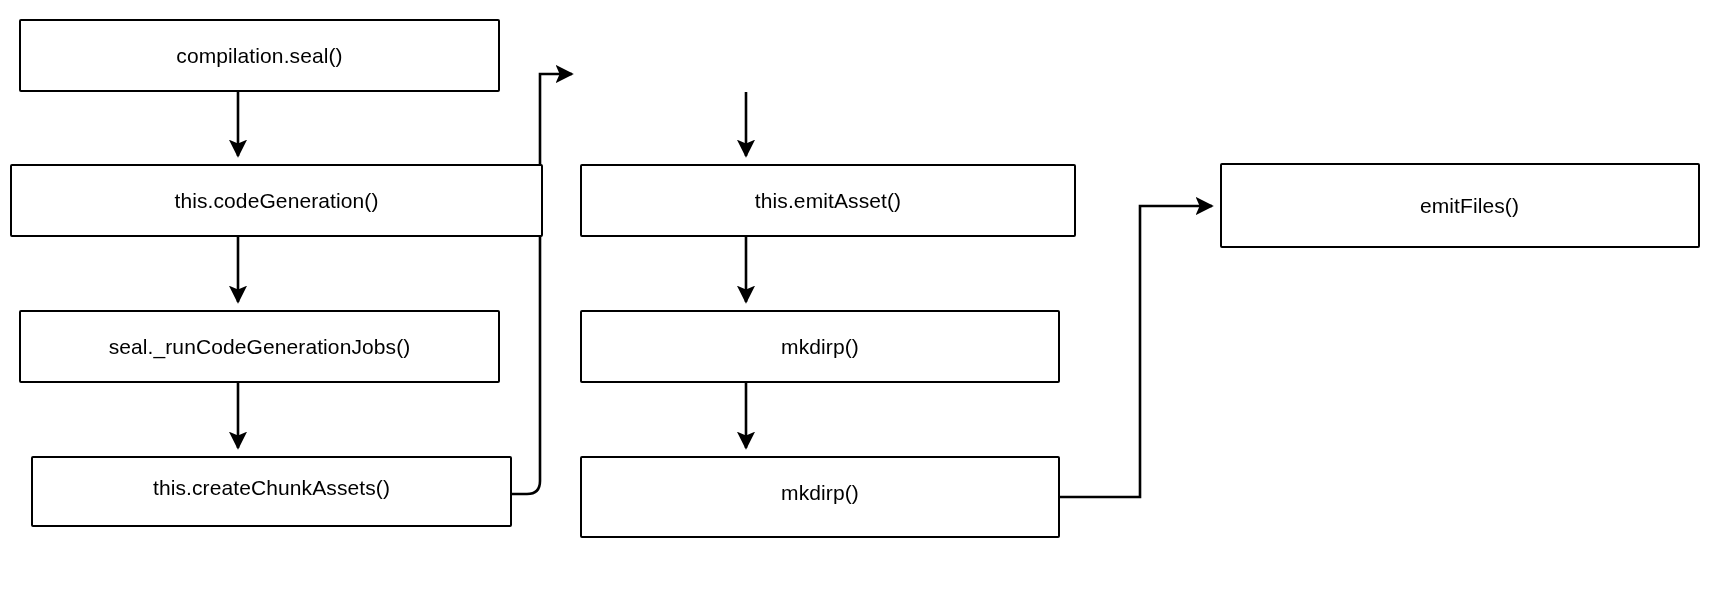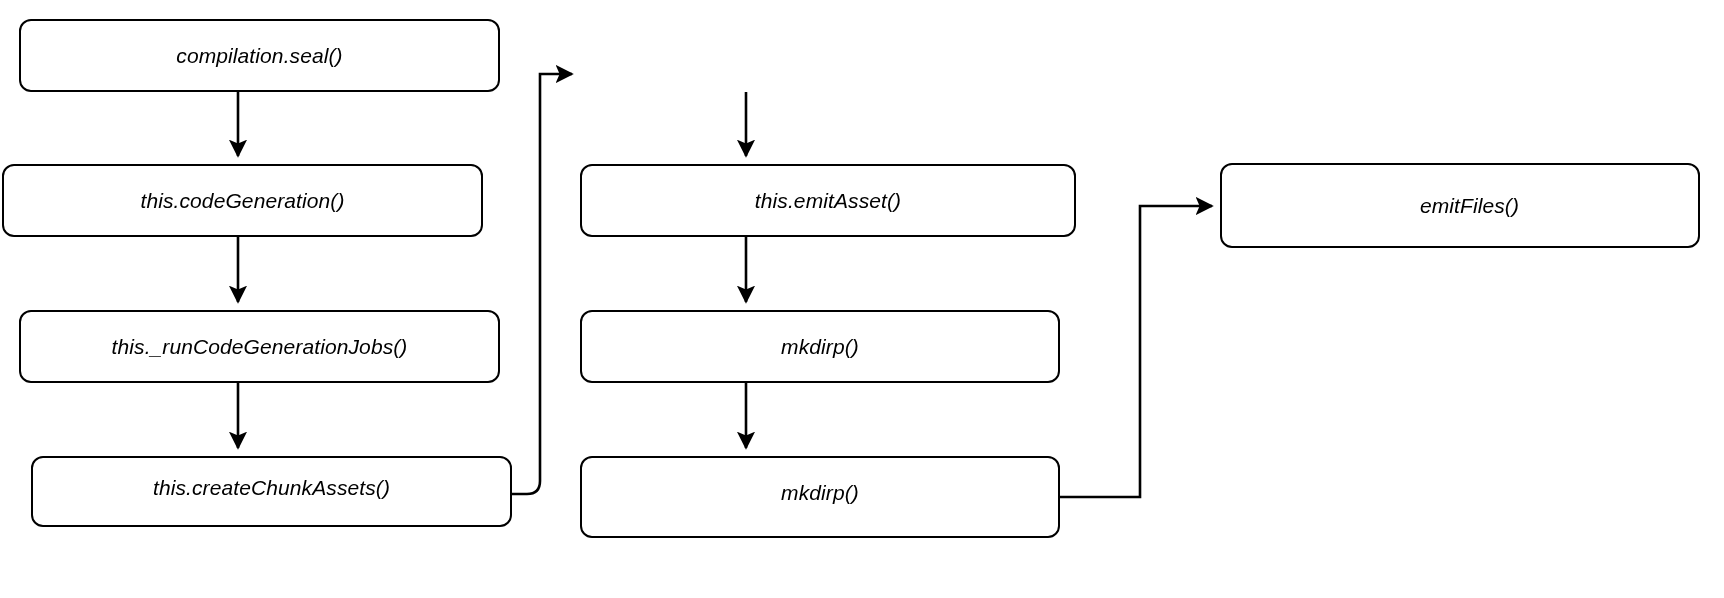--- a/index.html
+++ b/index.html
@@ -23,27 +23,26 @@
     left: 0;
     top: 0;
     width: 1724px;
     height: 598px;
     pointer-events: none;
   }
   .node {
     position: absolute;
     box-sizing: border-box;
     border: 2px solid #000000;
-    border-radius: 12px;
+    border-radius: 2px;
     background: #ffffff;
     display: flex;
     align-items: center;
     justify-content: center;
     color: #000000;
-    font-style: italic;
   }
   .node-label {
     font-size: 21px;
     line-height: 1.2;
     letter-spacing: 0.1px;
     white-space: nowrap;
     color: #000000;
   }
 </style>
 </head>
@@ -84,26 +83,26 @@
 
     <g>
       <path d="M 1060 497 L 1140 497 L 1140 206 L 1212 206" stroke="#000000" stroke-width="2.6" fill="none" marker-end="url(#arrowhead)"></path>
     </g>
   </svg>
 
   <div class="node" style="left:19px; top:19px; width:481px; height:73px;">
     <span class="node-label">compilation.seal()</span>
   </div>
 
-  <div class="node" style="left:2px; top:164px; width:481px; height:73px;">
+  <div class="node" style="left:10px; top:164px; width:533px; height:73px;">
     <span class="node-label">this.codeGeneration()</span>
   </div>
 
   <div class="node" style="left:19px; top:310px; width:481px; height:73px;">
-    <span class="node-label">this._runCodeGenerationJobs()</span>
+    <span class="node-label">seal._runCodeGenerationJobs()</span>
   </div>
 
   <div class="node" style="left:31px; top:456px; width:481px; height:71px;">
     <span class="node-label" style="position:relative; top:-4px;">this.createChunkAssets()</span>
   </div>
 
 
   <div class="node" style="left:580px; top:164px; width:496px; height:73px;">
     <span class="node-label">this.emitAsset()</span>
   </div>

